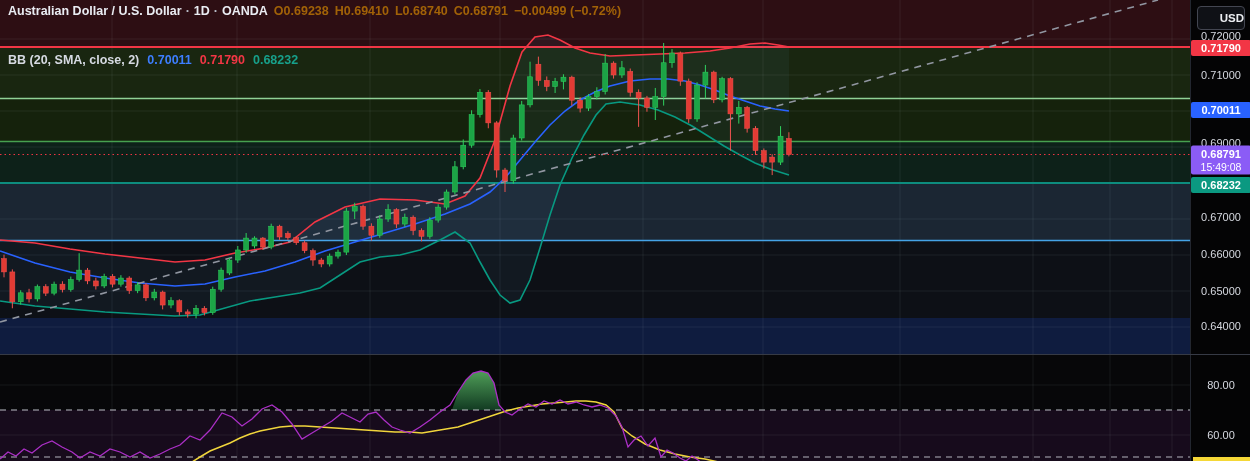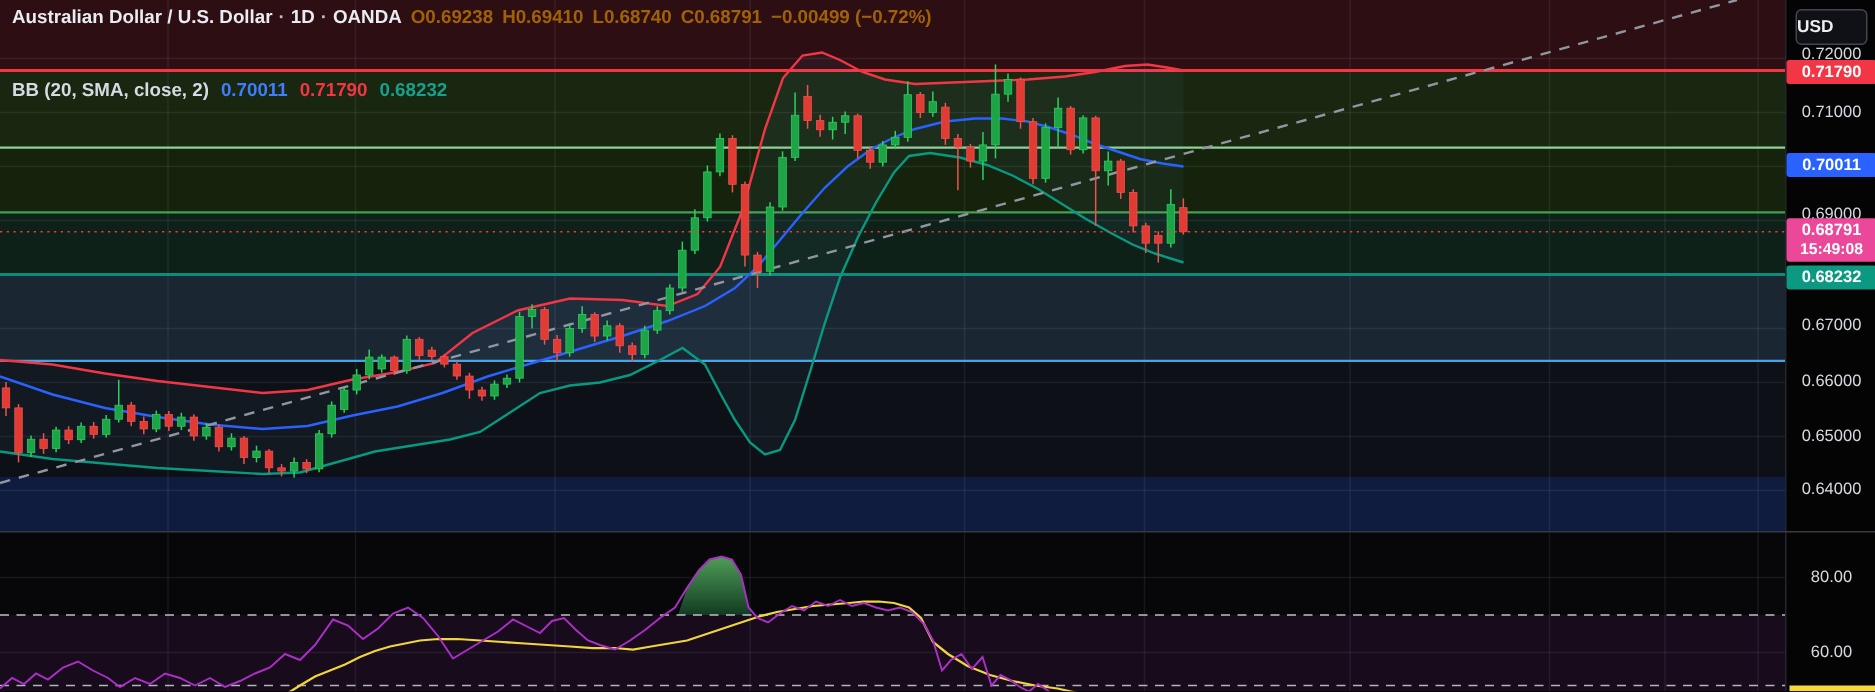--- a/index.html
+++ b/index.html
@@ -17,28 +17,28 @@
   .bb-label{color:#d6dae2;}
   .bb-basis{color:#3d7eff;padding-left:8px;}
   .bb-upper{color:#f23645;padding-left:8px;}
   .bb-lower{color:#17a08b;padding-left:8px;}
   .rsi-label{color:#d6dae2;}
   .rsi-val{color:#ab2fc6;padding-left:8px;}
   .rsi-ma{color:#f0d53c;padding-left:8px;}
   .rsi-empty{color:#cdd0d6;padding-left:8px;font-weight:400;letter-spacing:4px;}
   #axis{position:absolute;left:1190px;top:0;width:60px;height:461px;background:#040405;
         border-left:1px solid #22262f;z-index:4;}
-  #usd-button{position:absolute;left:6px;top:6px;width:46px;height:22px;line-height:22px;text-align:left;
+  #usd-button{position:absolute;left:6px;top:6px;width:46px;height:22px;line-height:22px;text-align:right;
         background:#0f1116;border:1px solid #434651;border-radius:4px;color:#eceef2;
         font-size:11.5px;font-weight:700;cursor:pointer;}
   .axis-label{position:absolute;left:0;width:100%;text-align:center;color:#d6d9e0;font-size:11px;
         transform:translateY(-50%);}
   .price-badge{position:absolute;left:0;width:100%;text-align:center;color:#fff;font-size:11px;
         font-weight:700;padding:2px 0;transform:translateY(-50%);border-radius:2px;}
-  .badge-sub{display:block;font-weight:700;font-size:10.5px;margin-top:1px;}
+  .badge-sub{display:block;font-weight:400;font-size:10.5px;margin-top:1px;}
   #axis-bottom-sliver{position:absolute;left:2px;bottom:0;width:58px;height:4px;background:#f5d837;}
   #pane-divider{position:absolute;left:0;top:354px;width:1250px;height:1px;background:#363a45;z-index:6;}
 </style>
 </head>
 <body>
 
 <div id="app">
   <div id="chart-area">
     <svg id="chart-svg" width="1190" height="461">
         <rect x="0" y="0" width="1190" height="46.919999999999895" fill="#2d0e13"></rect>
@@ -309,20 +309,20 @@
         <div class="axis-label" style="top: 75px; text-align: center;">0.71000</div>
         <div class="axis-label" style="top: 143px;">0.69000</div>
         <div class="axis-label" style="top: 217px;">0.67000</div>
         <div class="axis-label" style="top: 254px;">0.66000</div>
         <div class="axis-label" style="top: 291px;">0.65000</div>
         <div class="axis-label" style="top: 326px;">0.64000</div>
         <div class="axis-label" style="top: 385px;">80.00</div>
         <div class="axis-label" style="top: 435px;">60.00</div>
         <div class="price-badge" style="top: 48px; background: rgb(242, 54, 69);">0.71790</div>
         <div class="price-badge" style="top: 110px; background: rgb(41, 98, 255);">0.70011</div>
-        <div class="price-badge" style="top: 160px; background: #ec4899;">0.68791<span class="badge-sub">15:49:08</span></div>
+        <div class="price-badge" style="top: 160px; background: #8b5cf6;">0.68791<span class="badge-sub">15:49:08</span></div>
         <div class="price-badge" style="top: 185px; background: rgb(11, 153, 129);">0.68232</div>
       </div>
     <div id="axis-bottom-sliver"></div>
   </div>
 
   <div id="pane-divider"></div>
 </div>
 
 </body></html>

